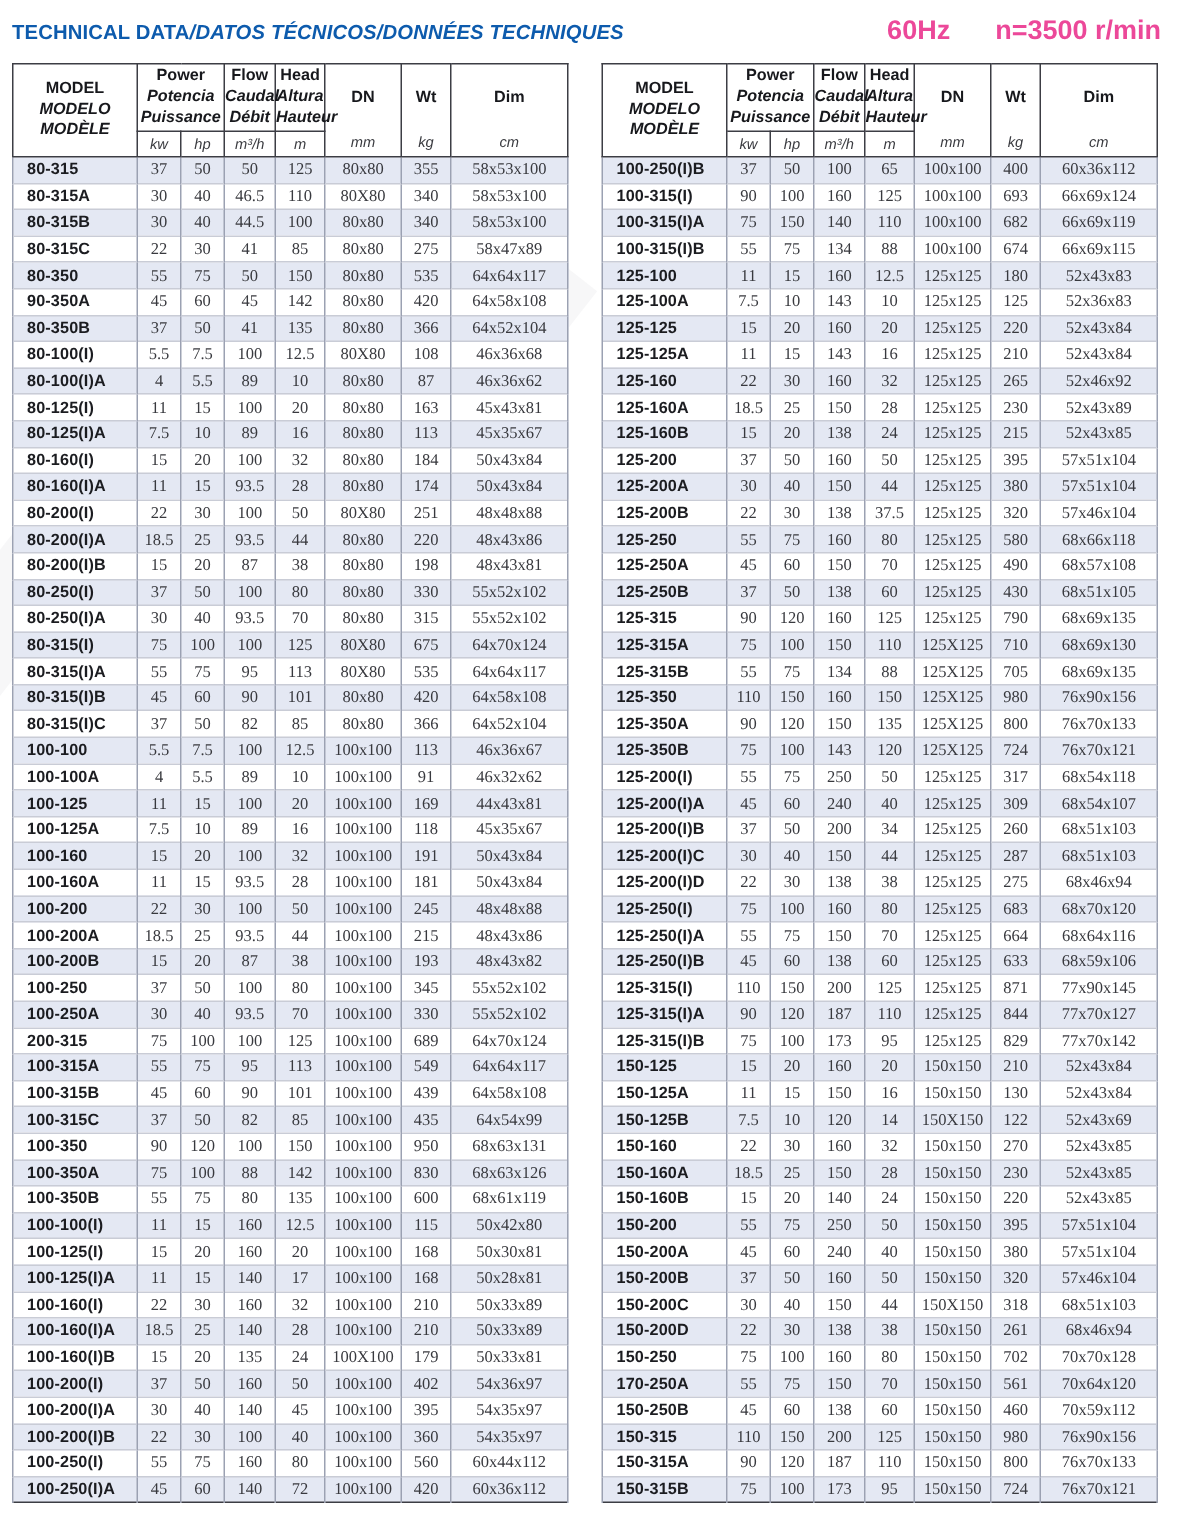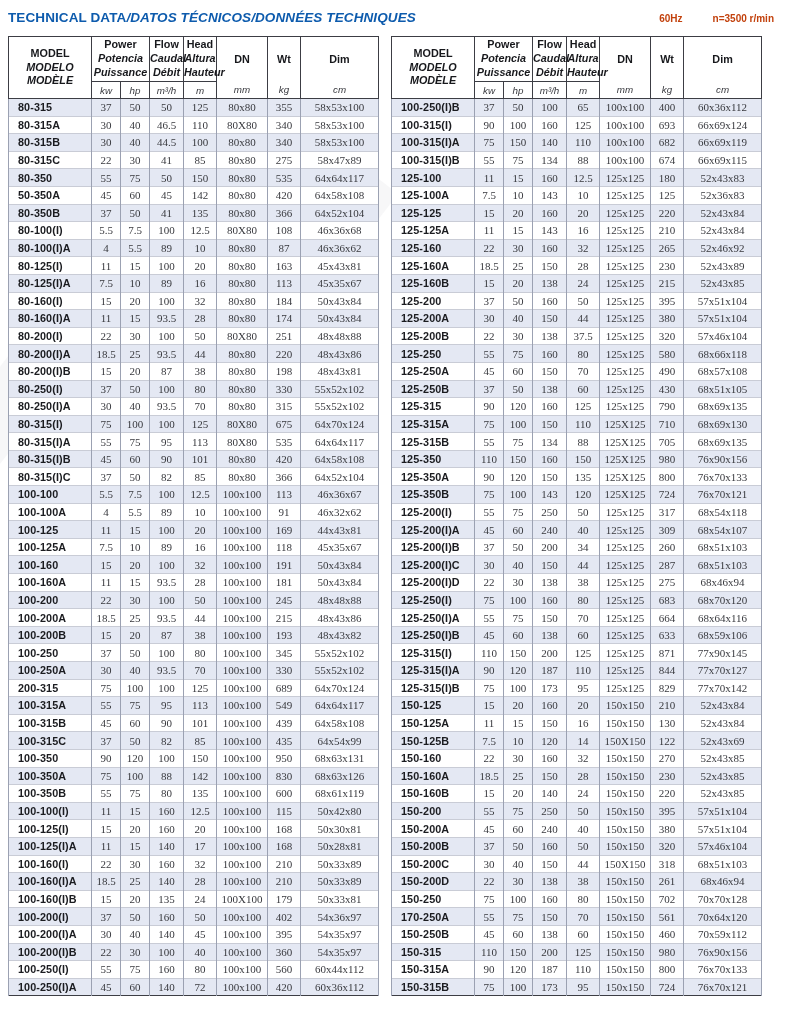--- a/index.html
+++ b/index.html
@@ -12,24 +12,24 @@
                pointer-events:none; z-index:0; }
   .watermark .band { position:absolute; background:rgba(90,95,110,0.05); }
   .band.b1 { width:60px; height:420px; left:40px;  transform:rotate(38deg); }
   .band.b2 { width:60px; height:420px; left:150px; transform:rotate(-38deg); }
   .band.b3 { width:40px; height:300px; left:250px; top:60px; transform:rotate(38deg); }
 
   .title-row { position:relative; z-index:2; display:flex; justify-content:space-between;
                align-items:baseline; padding:10px 10px 0 8px; }
   .title { color:#0d5bad; font-weight:bold; font-size:13.5px; letter-spacing:0.1px; }
   .title .it { font-style:italic; }
-  .specs { color:#c2410c; font-weight:bold; font-size:10px; display:flex; gap:30px;
+  .specs { color:#ec4899; font-weight:bold; font-size:18px; display:flex; gap:30px;
            padding-right:2px; }
 
-  .tables { position:relative; z-index:1; display:flex; gap:12px; padding:11px 0 0 8px; }
+  .tables { position:relative; z-index:1; display:flex; gap:22px; padding:11px 0 0 8px; }
 
   table.data { border-collapse:collapse; table-layout:fixed; width:370px;
                border:1.5px solid #3c3d44; background:#ffffff; }
   col.c-model { width:83px; }
   col.c-kw    { width:29px; }
   col.c-hp    { width:29px; }
   col.c-flow  { width:34px; }
   col.c-head  { width:33px; }
   col.c-dn    { width:51px; }
   col.c-wt    { width:33px; }
@@ -169,21 +169,21 @@
             <td class="model">80-350</td>
             <td class="num">55</td>
             <td class="num">75</td>
             <td class="num">50</td>
             <td class="num">150</td>
             <td class="num">80x80</td>
             <td class="num">535</td>
             <td class="num">64x64x117</td>
           </tr>
           <tr>
-            <td class="model">50-350A</td>
+            <td class="model">90-350A</td>
             <td class="num">45</td>
             <td class="num">60</td>
             <td class="num">45</td>
             <td class="num">142</td>
             <td class="num">80x80</td>
             <td class="num">420</td>
             <td class="num">64x58x108</td>
           </tr>
           <tr>
             <td class="model">80-350B</td>

